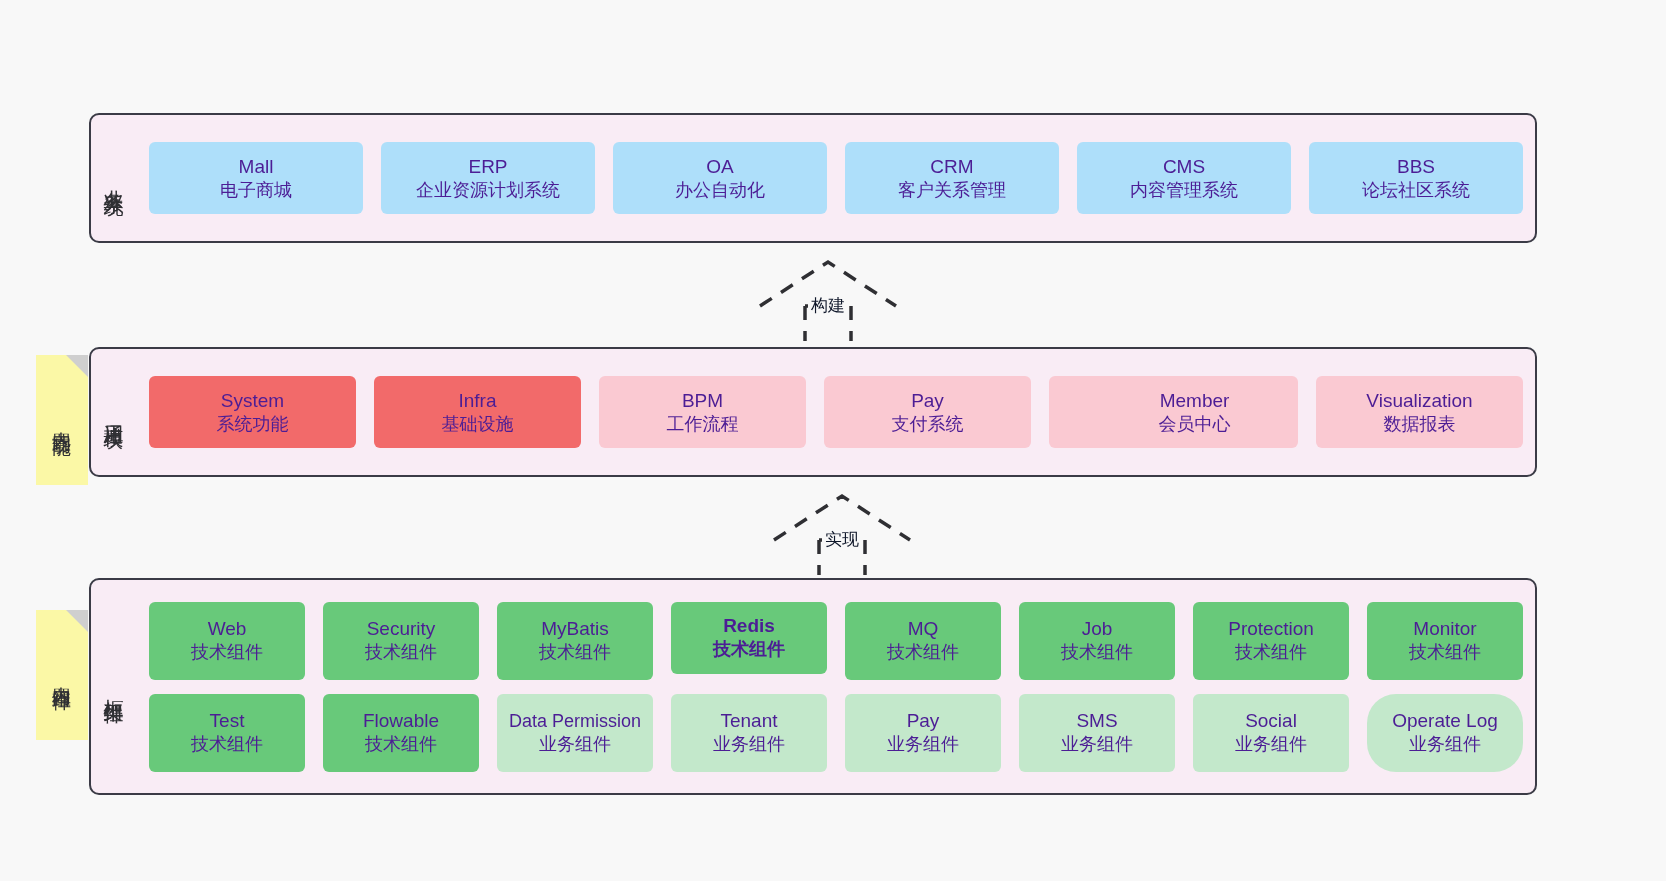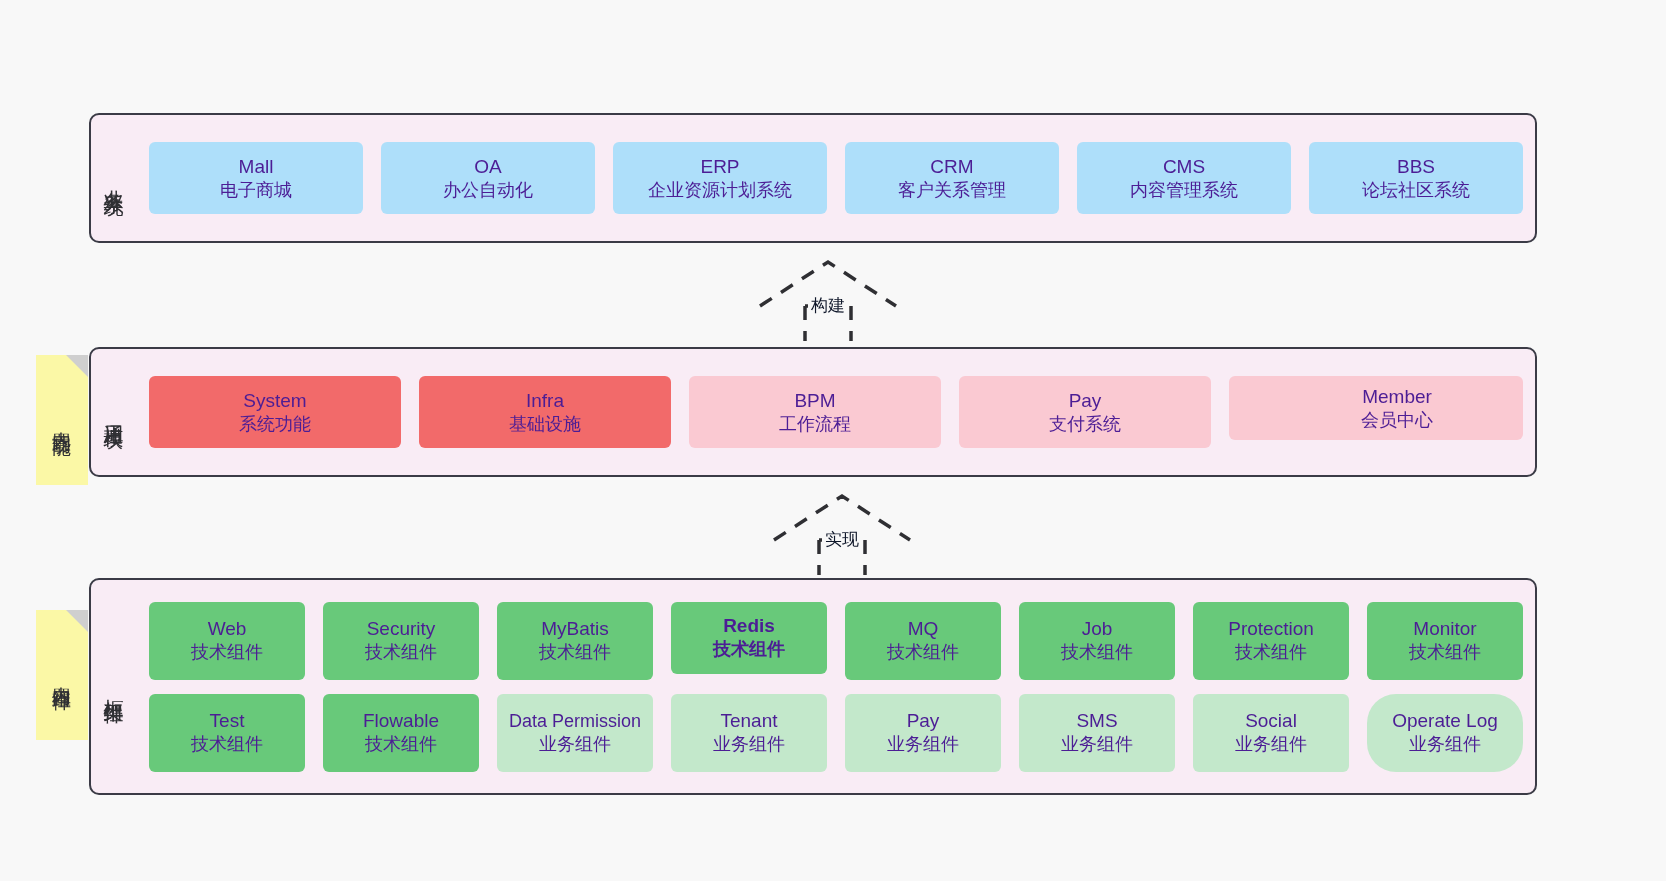--- a/index.html
+++ b/index.html
@@ -122,26 +122,26 @@
 
   <div class="layer" id="layer-business" style="left:89px; top:113px; width:1448px; height:130px;">
     <div class="layer-title">业务系统</div>
     <div class="layer-body">
       <div class="row">
         <div class="cell c-blue" style="height:72px;">
           <span class="en">Mall</span>
           <span class="cn">电子商城</span>
         </div>
         <div class="cell c-blue" style="height:72px;">
+          <span class="en">ERP</span>
+          <span class="cn">企业资源计划系统</span>
+        </div>
+        <div class="cell c-blue" style="height:72px;">
           <span class="en">OA</span>
           <span class="cn">办公自动化</span>
-        </div>
-        <div class="cell c-blue" style="height:72px;">
-          <span class="en">ERP</span>
-          <span class="cn">企业资源计划系统</span>
         </div>
         <div class="cell c-blue" style="height:72px;">
           <span class="en">CRM</span>
           <span class="cn">客户关系管理</span>
         </div>
         <div class="cell c-blue" style="height:72px;">
           <span class="en">CMS</span>
           <span class="cn">内容管理系统</span>
         </div>
         <div class="cell c-blue" style="height:72px;">
@@ -179,23 +179,27 @@
           <span class="cn">基础设施</span>
         </div>
         <div class="cell c-pink" style="height:72px;">
           <span class="en">BPM</span>
           <span class="cn">工作流程</span>
         </div>
         <div class="cell c-pink" style="height:72px;">
           <span class="en">Pay</span>
           <span class="cn">支付系统</span>
         </div>
-        <div class="cell c-pink" style="height:64px;padding-left:48px;">
+        <div class="cell c-pink" style="height:72px;padding-left:48px;">
           <span class="en">Member</span>
           <span class="cn">会员中心</span>
+        </div>
+        <div class="cell c-pink" style="height:72px;">
+          <span class="en">Visualization</span>
+          <span class="cn">数据报表</span>
         </div>
       </div>
     </div>
   </div>
 
   <div class="connector" style="left:772px; top:492px; width:145px; height:85px;">
     <svg width="145" height="85" viewBox="0 0 145 85" fill="none">
       <path d="M2 48 L70 4 L138 48" stroke="#2f2f33" stroke-width="3.5" stroke-dasharray="14 11" fill="none" stroke-linecap="butt"></path>
       <path d="M47 48 L47 83" stroke="#2f2f33" stroke-width="3.5" stroke-dasharray="14 11"></path>
       <path d="M93 48 L93 83" stroke="#2f2f33" stroke-width="3.5" stroke-dasharray="14 11"></path>

